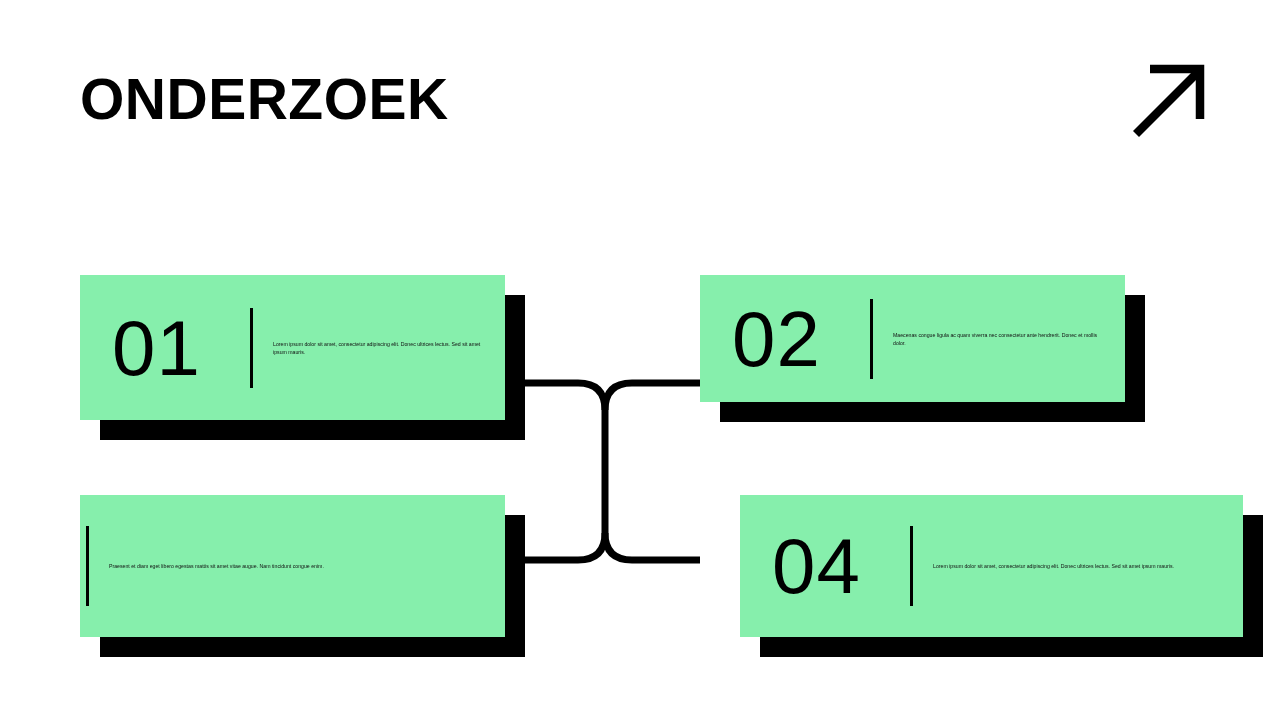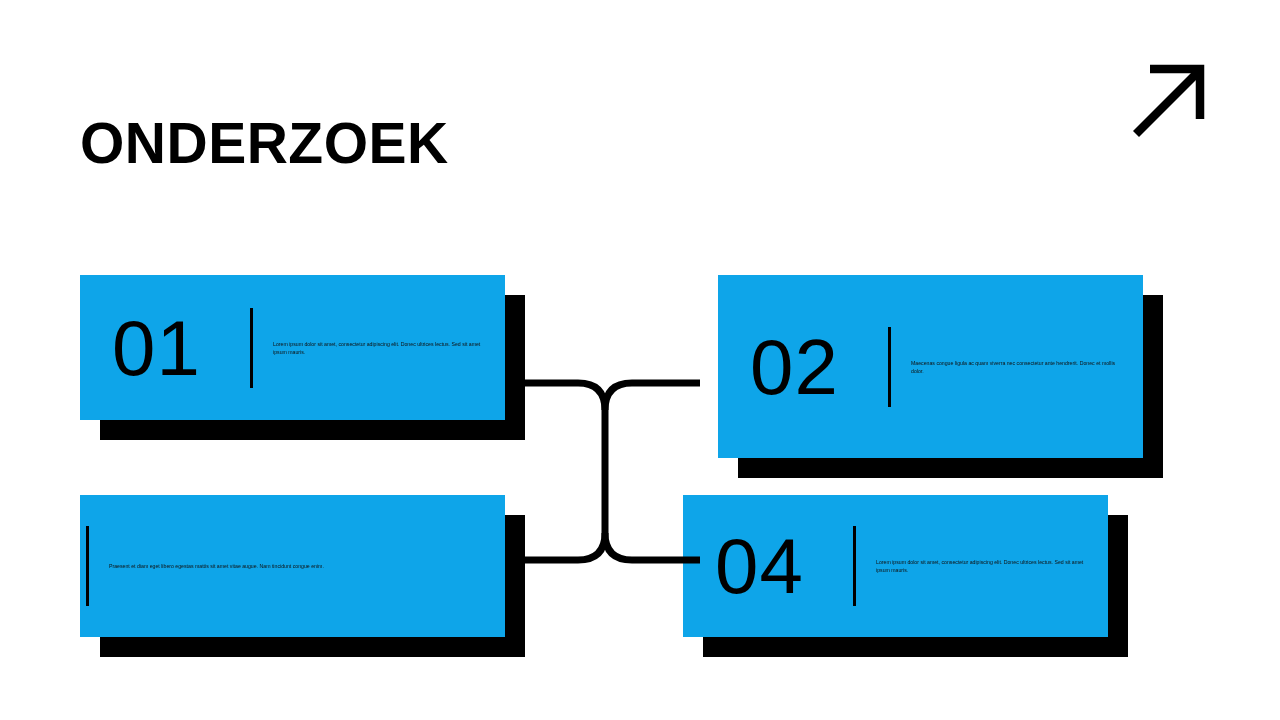--- a/index.html
+++ b/index.html
@@ -19,21 +19,20 @@
     height: 720px;
     background: #ffffff;
   }
 
   
   #title-block {
     position: absolute;
     left: 80px;
     top: 68px;
     width: 760px;
-    margin-top: 44px;
   }
   .title-line {
     font-family: "Liberation Sans", sans-serif;
     font-weight: bold;
     font-size: 57px;
     line-height: 62px;
     letter-spacing: 0.5px;
     color: #000000;
     white-space: nowrap;
   }
@@ -58,21 +57,21 @@
     width: 100%;
     height: 100%;
     background: #000000;
   }
   .card-face {
     position: absolute;
     left: 0;
     top: 0;
     width: 100%;
     height: 100%;
-    background: #0ea5e9;
+    background: #86efac;
     display: flex;
     align-items: center;
   }
   .card-number {
     font-family: "Liberation Sans", sans-serif;
     font-weight: 300;
     font-size: 78px;
     line-height: 78px;
     color: #000000;
     letter-spacing: 1px;
@@ -92,23 +91,23 @@
     font-size: 5.2px;
     line-height: 8px;
     color: #111111;
     margin-left: 20px;
     margin-right: 16px;
     flex: 1;
   }
 
   
   #card-01 { left: 80px;  top: 275px; width: 425px; height: 145px; }
-  #card-02 { left: 700px; top: 275px; width: 425px; height: 183px; margin-left: 18px; }
+  #card-02 { left: 700px; top: 275px; width: 425px; height: 127px; }
   #card-03 { left: 80px;  top: 495px; width: 425px; height: 142px; }
-  #card-04 { left: 683px; top: 495px; width: 425px; height: 142px; }
+  #card-04 { left: 740px; top: 495px; width: 503px; height: 142px; }
 
   
   #connector {
     position: absolute;
     left: 500px;
     top: 370px;
     width: 220px;
     height: 210px;
   }
 </style>

